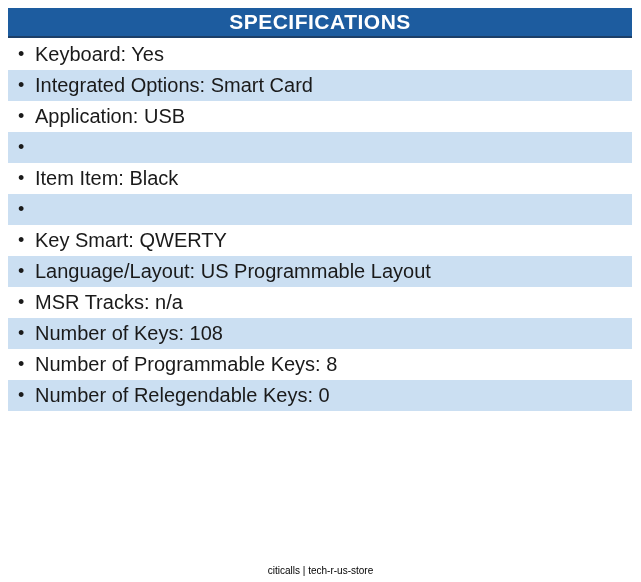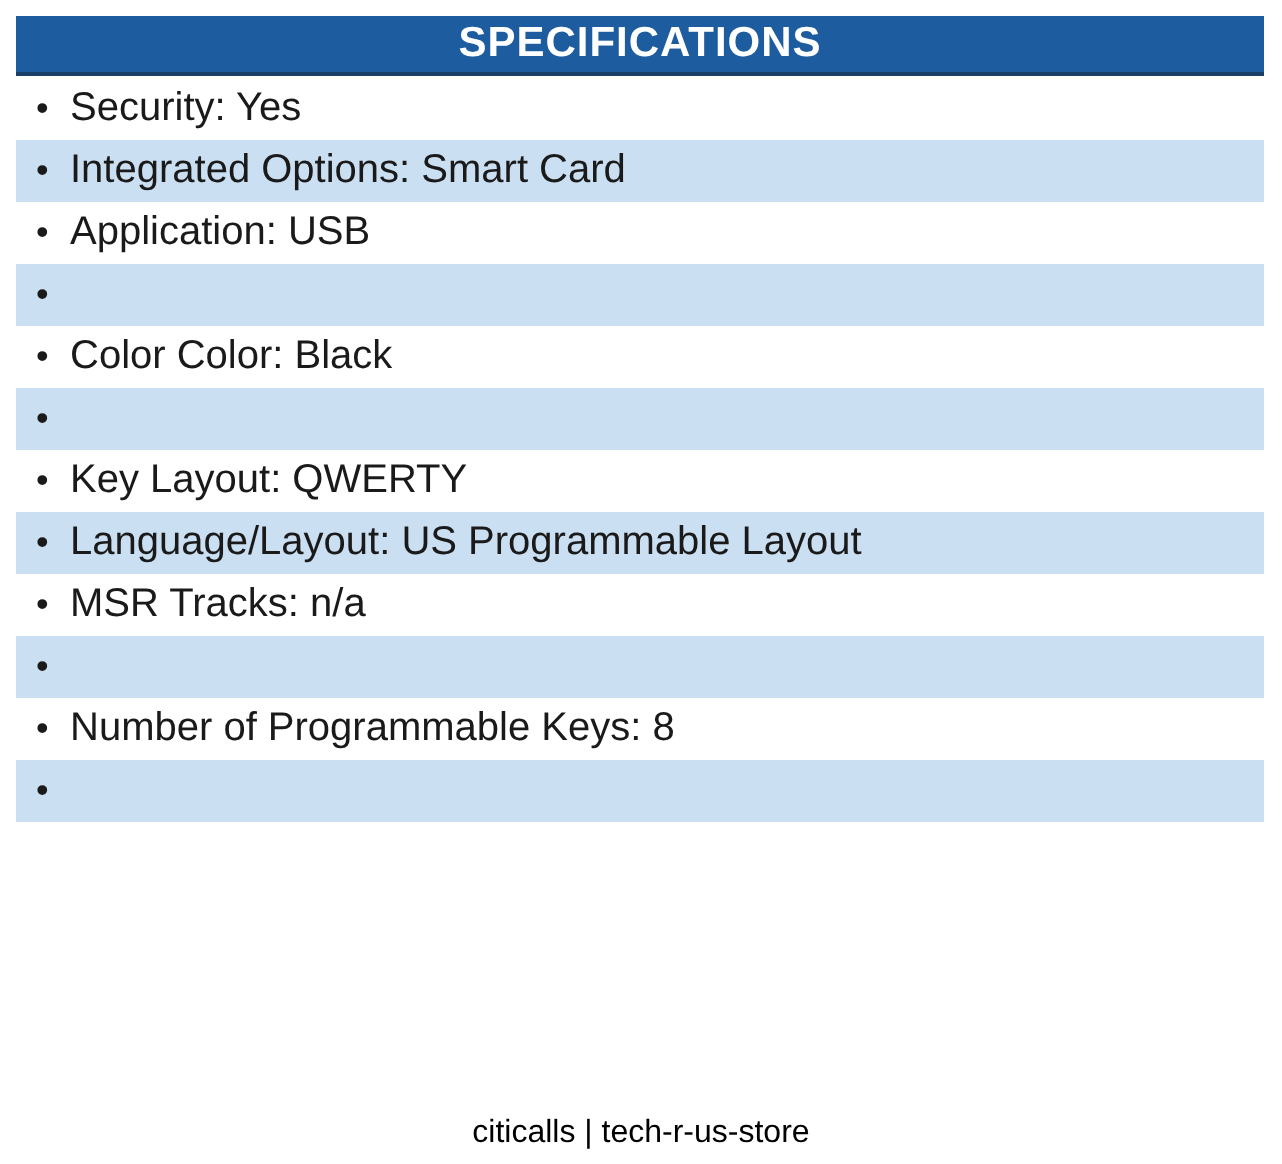--- a/index.html
+++ b/index.html
@@ -55,91 +55,93 @@
   }
   .spec-text {
     white-space: nowrap;
   }
   .footer {
     position: absolute;
     left: 0;
     right: 0;
     bottom: 6px;
     text-align: center;
-    font-size: 16px;
+    font-size: 10px;
     color: #000000;
   }
 </style>
 </head>
 <body>
 
 <div class="page">
 
   <div class="spec-table">
 
     <div class="spec-header">
       <span>SPECIFICATIONS</span>
     </div>
 
     <div class="spec-rows">
 
       <div class="spec-row">
         <span class="bullet">•</span>
-        <span class="spec-text">Security: Yes</span>
+        <span class="spec-text">Keyboard: Yes</span>
       </div>
 
       <div class="spec-row alt">
         <span class="bullet">•</span>
         <span class="spec-text">Integrated Options: Smart Card</span>
       </div>
 
       <div class="spec-row">
         <span class="bullet">•</span>
         <span class="spec-text">Application: USB</span>
       </div>
 
       <div class="spec-row alt">
         <span class="bullet">•</span>
       </div>
 
       <div class="spec-row">
         <span class="bullet">•</span>
-        <span class="spec-text">Color Color: Black</span>
+        <span class="spec-text">Item Item: Black</span>
       </div>
 
       <div class="spec-row alt">
         <span class="bullet">•</span>
       </div>
 
       <div class="spec-row">
         <span class="bullet">•</span>
-        <span class="spec-text">Key Layout: QWERTY</span>
+        <span class="spec-text">Key Smart: QWERTY</span>
       </div>
 
       <div class="spec-row alt">
         <span class="bullet">•</span>
         <span class="spec-text">Language/Layout: US Programmable Layout</span>
       </div>
 
       <div class="spec-row">
         <span class="bullet">•</span>
         <span class="spec-text">MSR Tracks: n/a</span>
       </div>
 
       <div class="spec-row alt">
         <span class="bullet">•</span>
+        <span class="spec-text">Number of Keys: 108</span>
       </div>
 
       <div class="spec-row">
         <span class="bullet">•</span>
         <span class="spec-text">Number of Programmable Keys: 8</span>
       </div>
 
       <div class="spec-row alt">
         <span class="bullet">•</span>
+        <span class="spec-text">Number of Relegendable Keys: 0</span>
       </div>
 
     </div>
   </div>
 
   <div class="footer">
     <span>citicalls | tech-r-us-store</span>
   </div>
 
 </div>

